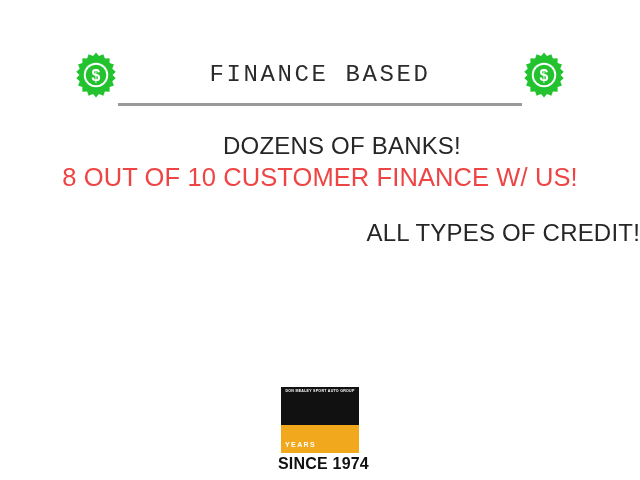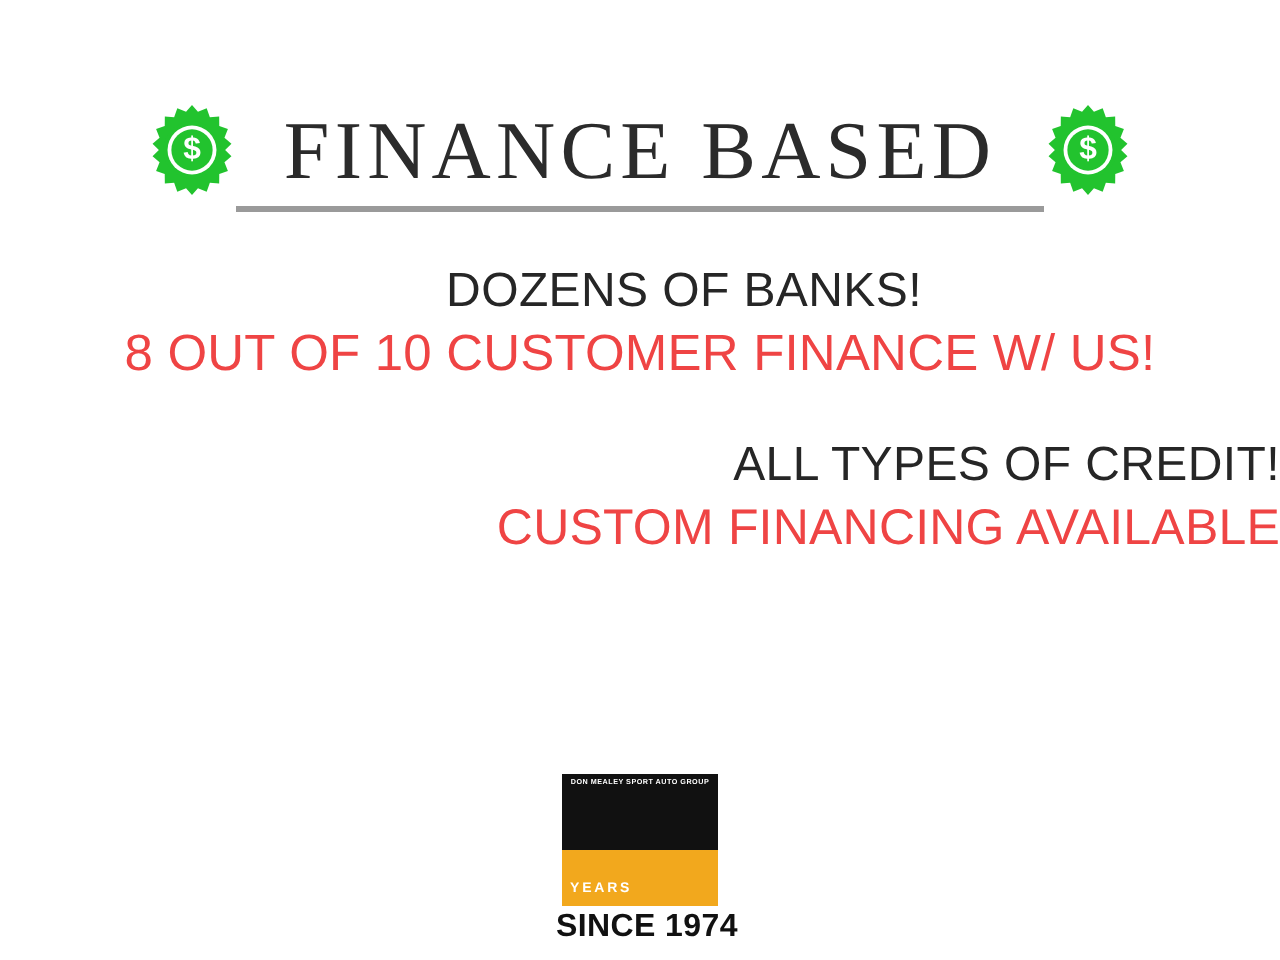--- a/index.html
+++ b/index.html
@@ -33,27 +33,27 @@
     display:block;
   }
   .gear-icon svg{display:block;width:48px;height:48px;}
   .title-wrap{
     width:400px;
     display:flex;
     align-items:center;
     justify-content:center;
   }
   .title{
-    font-size:41px;
+    font-size:24px;
     font-weight:400;
     letter-spacing:2.6px;
     color:#2b2b2b;
     white-space:nowrap;
     line-height:1;
-    font-family:Liberation Serif, serif;
+    font-family:Liberation Mono, monospace;
   }
   .divider{
     position:absolute;
     left:118px;
     width:404px;
     top:103px;
     height:3px;
     background:#9a9a9a;
   }
 
@@ -208,21 +208,20 @@
   <div class="messages">
 
     <div class="block first">
       <div class="line-head">DOZENS OF BANKS!</div>
       <div class="line-sub">8 OUT OF 10 CUSTOMER FINANCE W/ US!</div>
     </div>
 
 
     <div class="block">
       <div class="line-head">ALL TYPES OF CREDIT!</div>
-      <div class="line-sub">CUSTOM FINANCING AVAILABLE</div>
     </div>
   </div>
 
   <div class="logo">
     <div class="logo-mark">
       <div class="logo-toptext">DON MEALEY SPORT AUTO GROUP</div>
       <div class="logo-band"></div>
       <div class="logo-years">YEARS</div>
     </div>
     <div class="logo-since">SINCE 1974</div>

